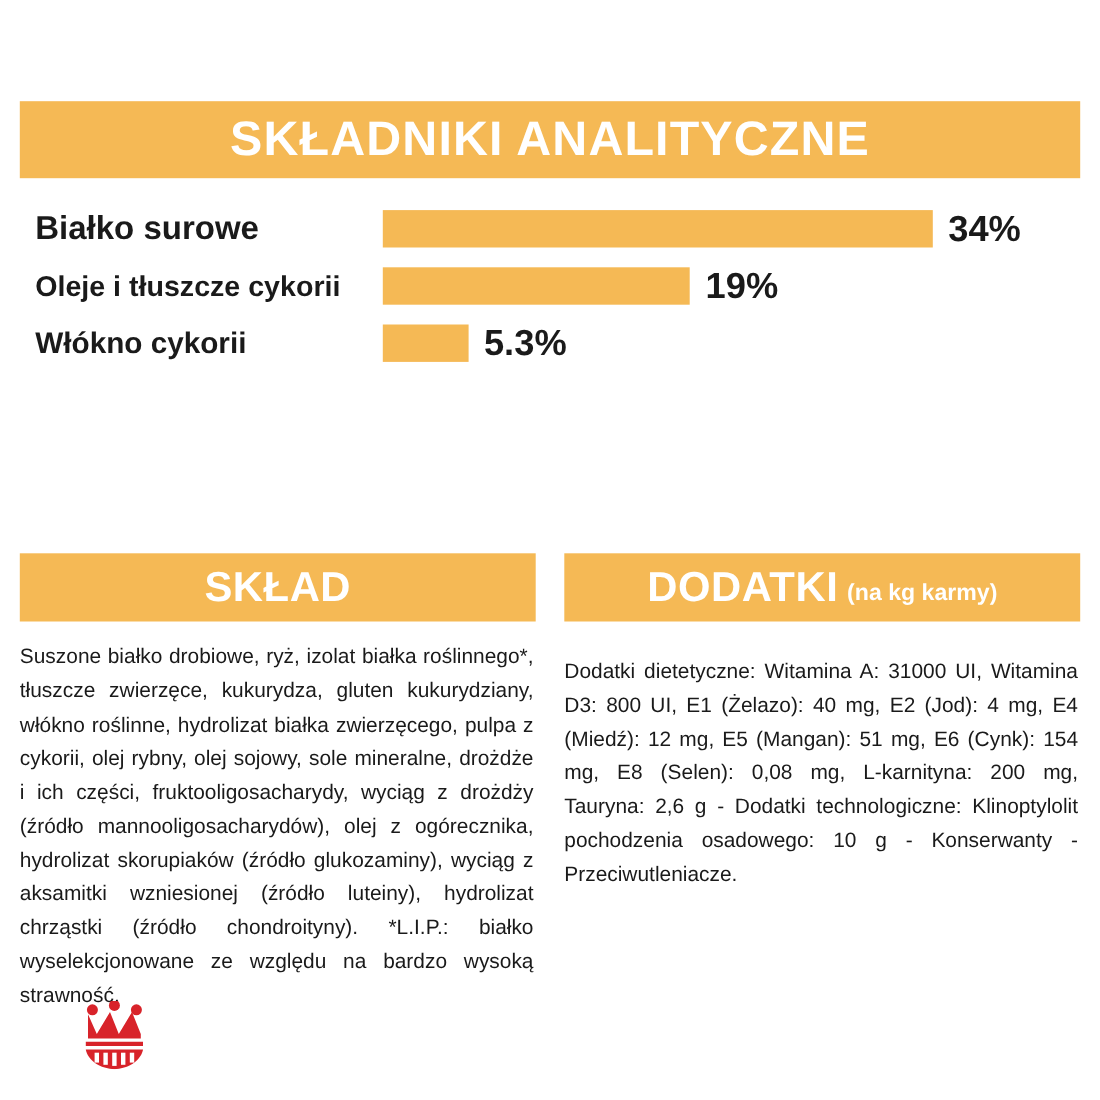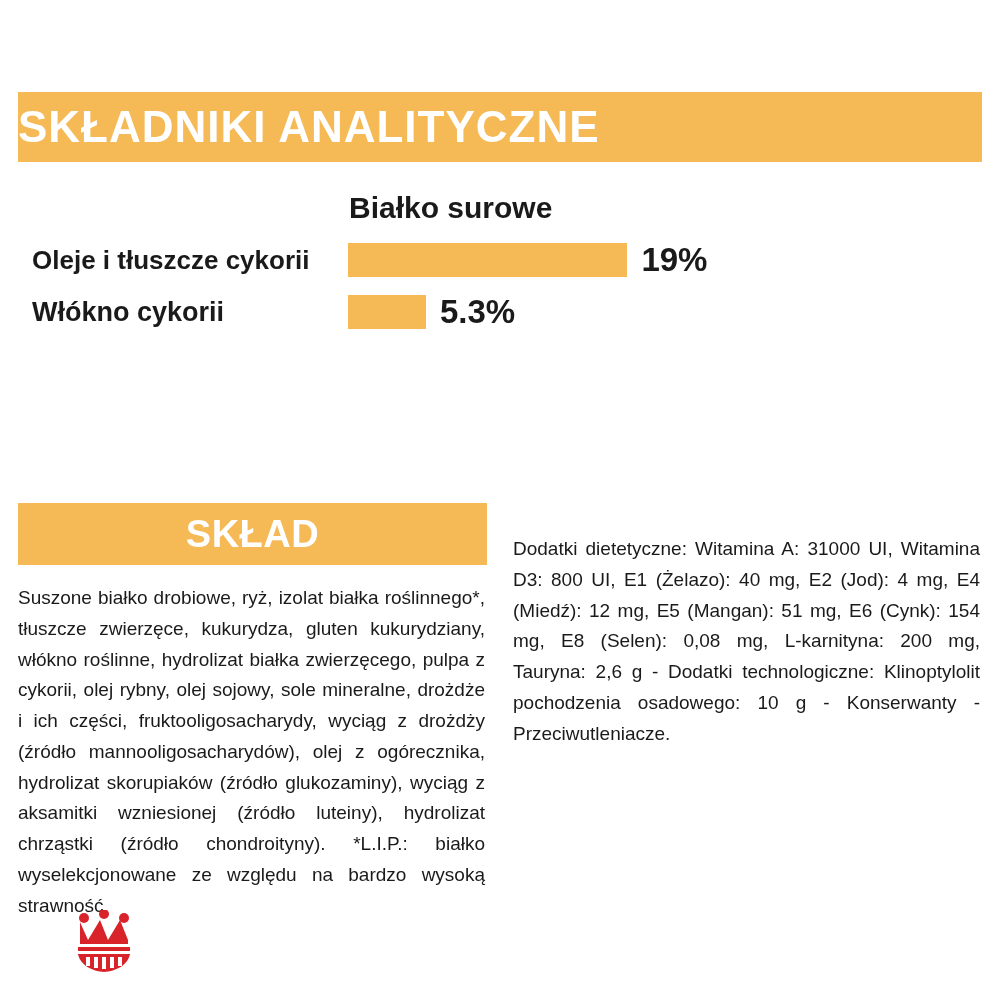--- a/index.html
+++ b/index.html
@@ -24,38 +24,37 @@
     position: absolute;
     left: 18px;
     top: 92px;
     width: 964px;
   }
   .banner {
     background: #f5b955;
     height: 70px;
     display: flex;
     align-items: center;
-    justify-content: flex-start;
+    justify-content: center;
   }
   .banner-title {
     color: #ffffff;
     font-size: 44px;
     font-weight: bold;
     letter-spacing: 1px;
     line-height: 1;
   }
 
   .rows {
     margin-top: 20px;
   }
   .row {
     display: flex;
     align-items: center;
     height: 52px;
-    justify-content: center;
   }
   .row-label {
     width: 330px;
     text-align: left;
     padding-left: 14px;
     color: #1a1a1a;
     font-weight: bold;
     white-space: nowrap;
   }
   .row:nth-child(1) .row-label { font-size: 30px; }
@@ -143,20 +142,24 @@
 
   <section class="analytic">
     <div class="banner">
       <div class="banner-title">SKŁADNIKI ANALITYCZNE</div>
     </div>
 
     <div class="rows">
 
       <div class="row">
         <div class="row-label">Białko surowe</div>
+        <div class="bar-wrap">
+          <div class="bar" id="bar0" style="width: 500px;"></div>
+          <div class="bar-value">34%</div>
+        </div>
       </div>
 
       <div class="row">
         <div class="row-label">Oleje i tłuszcze cykorii</div>
         <div class="bar-wrap">
           <div class="bar" id="bar1" style="width: 279.412px;"></div>
           <div class="bar-value">19%</div>
         </div>
       </div>
 
@@ -174,20 +177,24 @@
   <section class="columns">
 
     <div class="col">
       <div class="col-header left">
         <span class="h-title">SKŁAD</span>
       </div>
       <div class="col-body">Suszone białko drobiowe, ryż, izolat białka roślinnego*, tłuszcze zwierzęce, kukurydza, gluten kukurydziany, włókno roślinne, hydrolizat białka zwierzęcego, pulpa z cykorii, olej rybny, olej sojowy, sole mineralne, drożdże i ich części, fruktooligosacharydy, wyciąg z drożdży (źródło mannooligosacharydów), olej z ogórecznika, hydrolizat skorupiaków (źródło glukozaminy), wyciąg z aksamitki wzniesionej (źródło luteiny), hydrolizat chrząstki (źródło chondroityny). *L.I.P.: białko wyselekcjonowane ze względu na bardzo wysoką strawność.</div>
     </div>
 
     <div class="col">
+      <div class="col-header">
+        <span class="h-title">DODATKI</span>
+        <span class="h-sub">(na kg karmy)</span>
+      </div>
       <div class="col-body right">Dodatki dietetyczne: Witamina A: 31000 UI, Witamina D3: 800 UI, E1 (Żelazo): 40 mg, E2 (Jod): 4 mg, E4 (Miedź): 12 mg, E5 (Mangan): 51 mg, E6 (Cynk): 154 mg, E8 (Selen): 0,08 mg, L-karnityna: 200 mg, Tauryna: 2,6 g - Dodatki technologiczne: Klinoptylolit pochodzenia osadowego: 10 g - Konserwanty - Przeciwutleniacze.</div>
     </div>
 
   </section>
 
   <div class="logo">
     <svg viewBox="0 0 120 62" width="120" height="62" aria-hidden="true">
       <g fill="#d8232a">
 
         <circle cx="24" cy="8" r="5"></circle>

